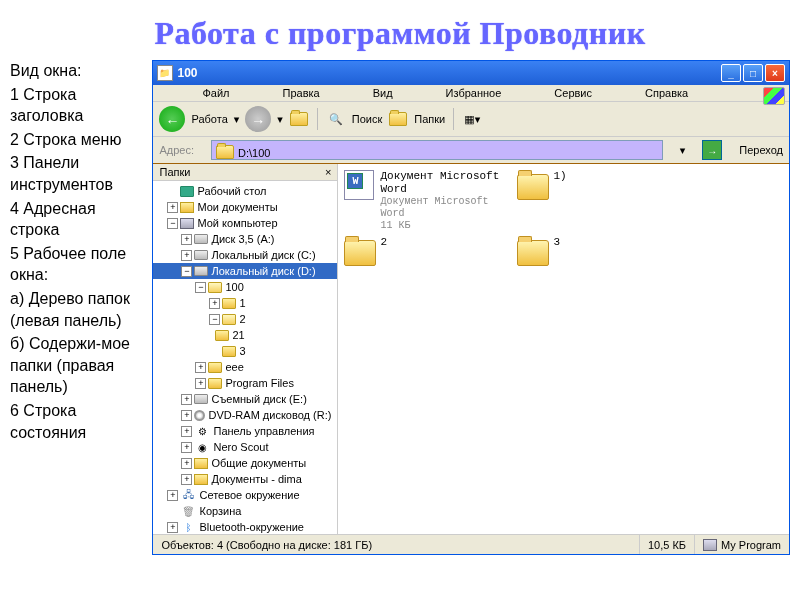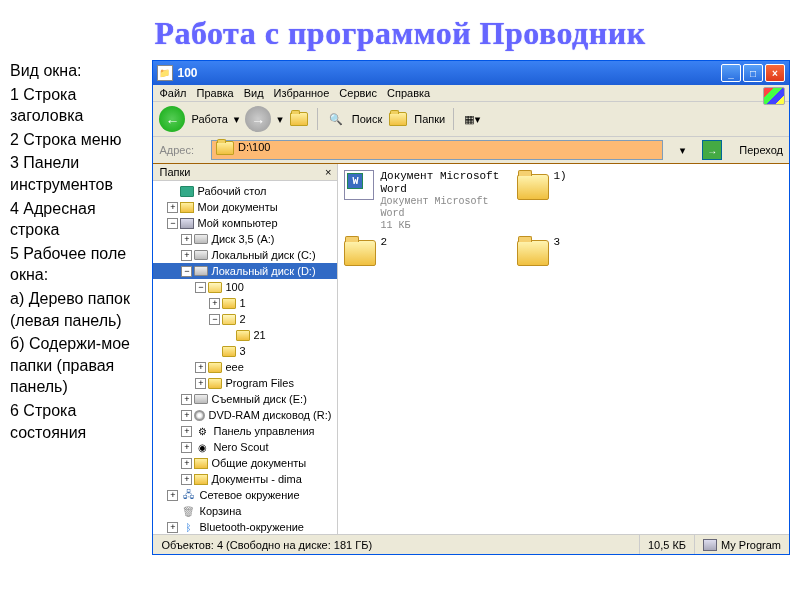--- a/index.html
+++ b/index.html
@@ -9,33 +9,33 @@
   .notes { width: 135px; font-family: Arial, sans-serif; font-size: 16px; line-height: 1.35; color: #000; }
   .notes p { margin-bottom: 2px; }
   .explorer { width: 640px; border: 1px solid #0055e5; background: #ece9d8; font-size: 11px; }
   .titlebar { background: linear-gradient(#3a81f3,#1e5fd6); height: 24px; display: flex; align-items: center; padding: 0 4px; color: #fff; }
   .tb-icon { width: 16px; height: 16px; background: #fff; border: 1px solid #888; margin-right: 4px; display:flex;align-items:center;justify-content:center;font-size:9px;color:#333;}
   .tb-title { flex: 1; font-weight: bold; font-size: 12px; }
   .tb-btns { display: flex; gap: 2px; }
   .tb-btn { width: 20px; height: 18px; border: 1px solid #fff; border-radius: 2px; display: flex; align-items: center; justify-content: center; font-size: 10px; font-weight: bold; color: #fff; }
   .tb-min,.tb-max{background:linear-gradient(#5aa1f8,#2a6fe0);} .tb-close{background:linear-gradient(#f86a3a,#e03a1a);}
   .menubar { background: #ece9d8; padding: 2px 6px; display: flex; gap: 10px; border-bottom: 1px solid #ccc; position:relative; }
-  .menubar span { cursor: default; }
+  .menubar span { cursor: default; margin-left: 43px; }
   .winflag { position:absolute; right:4px; top:2px; width:22px; height:18px; background: linear-gradient(135deg,#f44 25%,#4f4 25% 50%,#44f 50% 75%,#ff4 75%); border:1px solid #aaa; border-radius:2px; }
   .toolbar { background: #ece9d8; padding: 4px 6px; display: flex; align-items: center; gap: 6px; border-bottom: 1px solid #ccc; }
   .nav-btn { width: 26px; height: 26px; border-radius: 50%; display: flex; align-items: center; justify-content: center; color: #fff; font-size: 14px; font-weight: bold; }
   .nav-back{background:radial-gradient(#5c5,#1a1);} .nav-fwd{background:radial-gradient(#ccc,#999);}
   .tool-lbl { font-size: 11px; }
   .tool-sep{width:1px;height:22px;background:#bbb;margin:0 2px;}
   .tool-ico { width:20px; height:20px; display:inline-flex; align-items:center; justify-content:center; }
   .fold-ico{ width:18px;height:14px;background:linear-gradient(#fff0a0,#f0c040);border:1px solid #c0a020;border-radius:2px 2px 1px 1px; position:relative;display:inline-block;}
   .fold-ico::before{content:"";position:absolute;top:-3px;left:0;width:7px;height:3px;background:#f0d060;border:1px solid #c0a020;border-bottom:none;border-radius:2px 2px 0 0;}
   .addrbar { background: #ece9d8; padding: 3px 6px; display: flex; align-items: center; gap: 17px; border-bottom: 1px solid #a16207; }
   .addr-lbl{color:#888;font-size:11px;}
-  .addr-input { flex: 1; background: #fdba74; border: 1px solid #7f9db9; height: 20px; display: flex; align-items: flex-start; padding: 0 4px; gap:4px;}
+  .addr-input { flex: 1; background: #c4b5fd; border: 1px solid #7f9db9; height: 20px; display: flex; align-items: flex-end; padding: 0 4px; gap:4px;}
   .go-btn{width:20px;height:20px;background:#4a4;border:1px solid #069;display:flex;align-items:center;justify-content:center;color:#fff;font-weight:bold;font-size:10px;}
   .body { display: flex; height: 370px; background: #fff; }
   .tree-panel { width: 185px; border-right: 1px solid #ccc; background: #fff; display:flex; flex-direction:column; }
   .tree-header { background: #ece9d8; border-bottom: 1px solid #ccc; padding: 2px 6px; display: flex; justify-content: space-between; align-items: center; font-size:11px;}
   .tree-close{cursor:default;font-family:Arial;}
   .tree { padding: 2px 0; overflow:auto; font-size:11px; flex:1;}
   .tree-row { display: flex; align-items: center; height: 16px; padding-left: 14px; white-space:nowrap; cursor:default;}
   .tree-row.sel{background:#316ac5;color:#fff;}
   .exp { width: 11px; height: 11px; border: 1px solid #888; display: inline-flex; align-items: center; justify-content: center; font-size: 9px; line-height: 1; margin-right: 2px; background:#fff; color:#000;}
   .noexp{width:11px;display:inline-block;margin-right:2px;}
@@ -179,21 +179,21 @@
           <div class="tree-row" style="padding-left:56px">
               <span class="exp">+</span>
               <span class="ti ti-folder"></span>
               <span>1</span>
             </div>
           <div class="tree-row" style="padding-left:56px">
               <span class="exp">−</span>
               <span class="ti ti-folder-open"></span>
               <span>2</span>
             </div>
-          <div class="tree-row" style="padding-left:70px">
+          <div class="tree-row" style="padding-left:49px">
               <span class="noexp"></span>
               <span class="ti ti-folder"></span>
               <span>21</span>
             </div>
           <div class="tree-row" style="padding-left:56px">
               <span class="noexp"></span>
               <span class="ti ti-folder"></span>
               <span>3</span>
             </div>
           <div class="tree-row" style="padding-left:42px">

